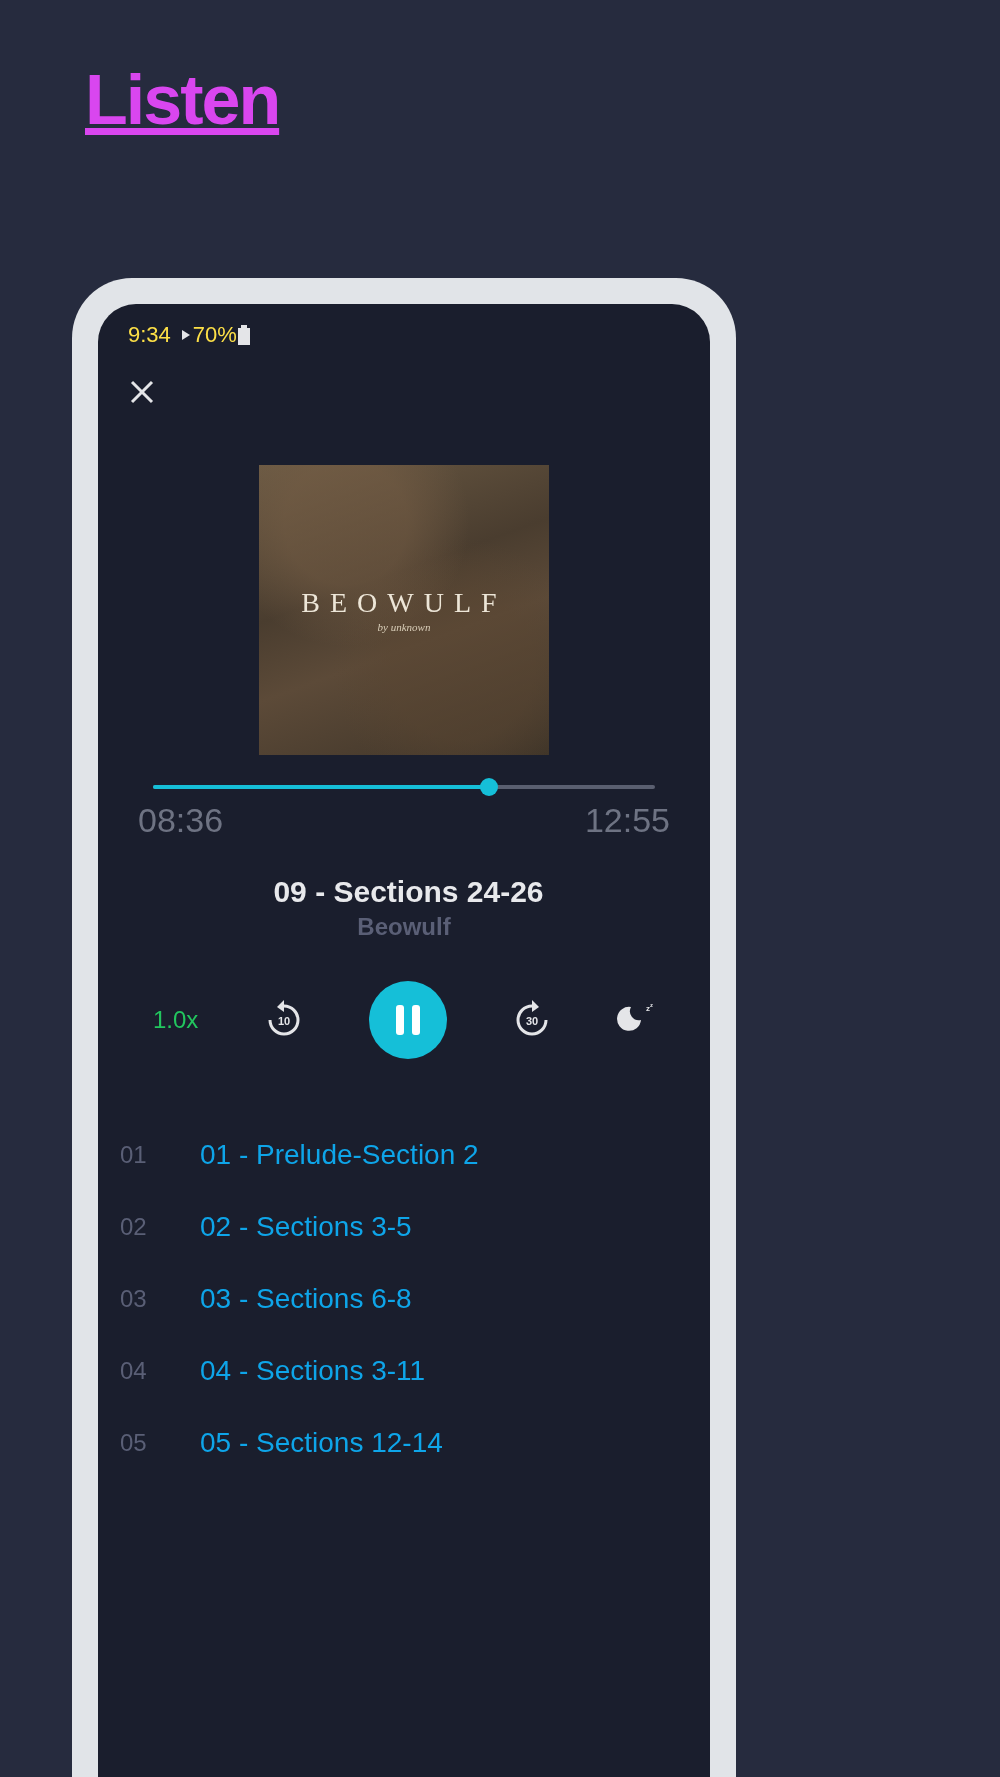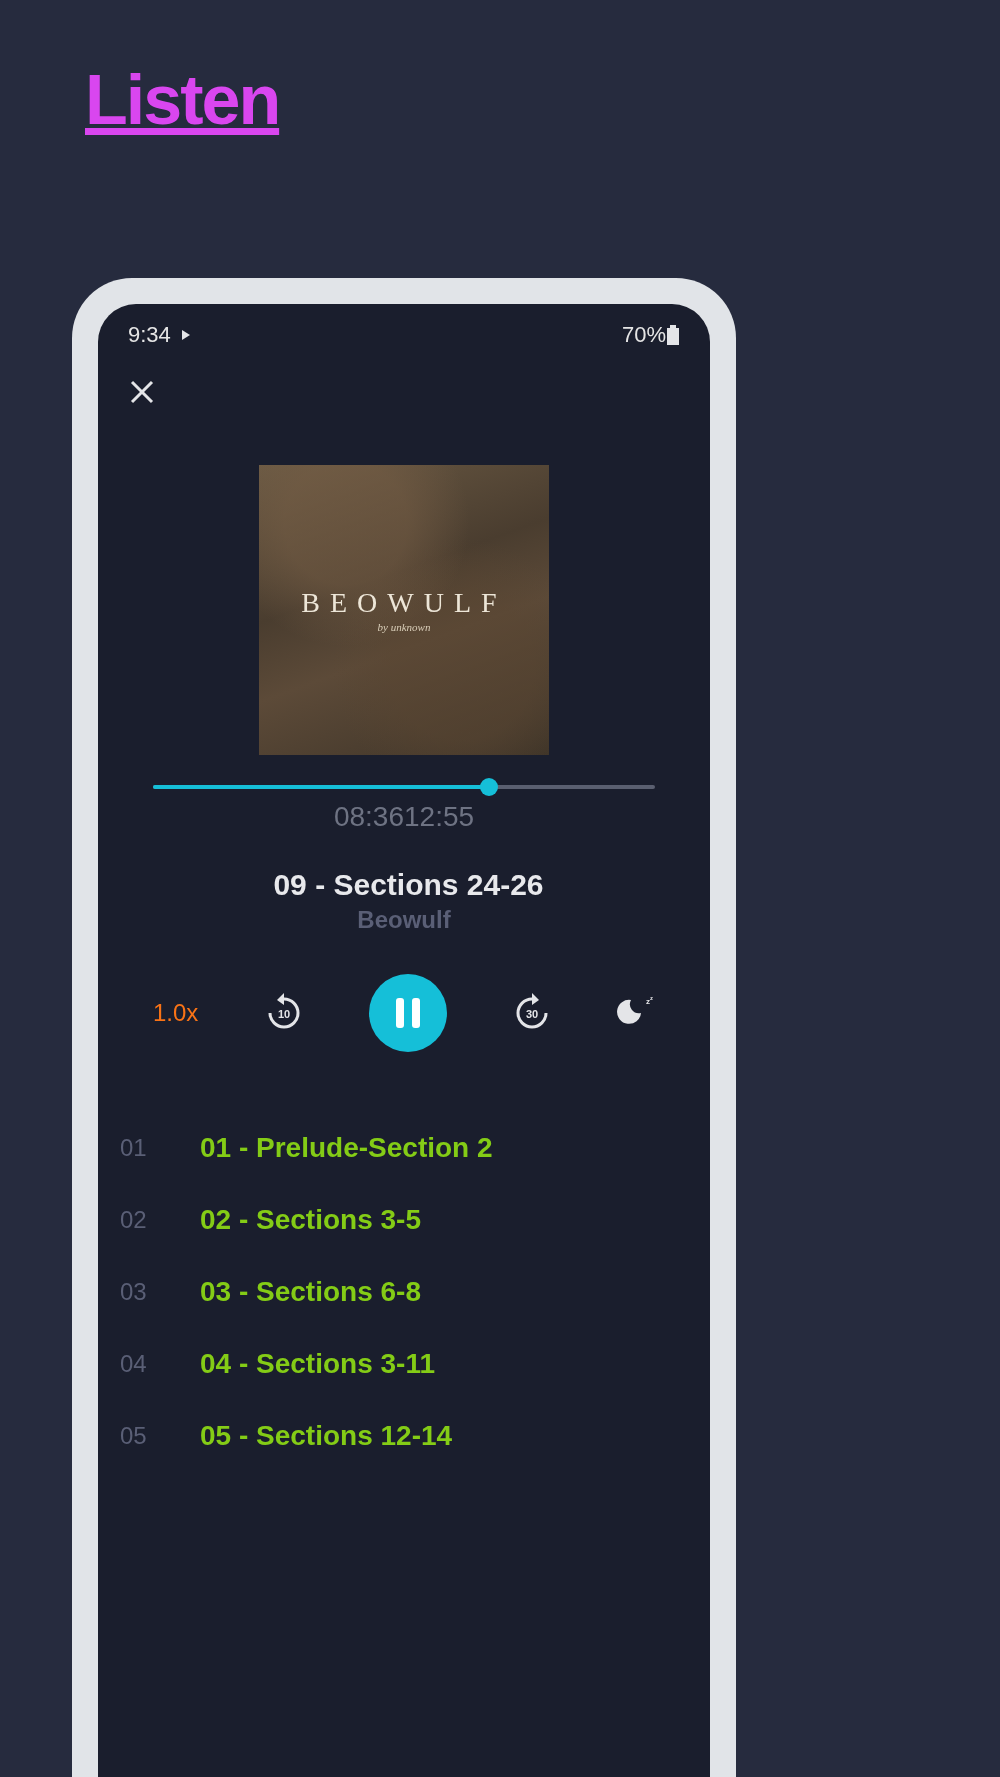--- a/index.html
+++ b/index.html
@@ -39,24 +39,23 @@
   .phone-screen {
     background: #1A1E2D;
     border-radius: 38px 38px 0 0;
     width: 100%;
     height: 1475px;
     overflow: hidden;
     position: relative;
   }
   .status-bar {
     display: flex;
-    justify-content: space-between;
     align-items: center;
     padding: 18px 30px 10px 30px;
-    color: #e5e5e5;
+    color: #fde047;
     font-size: 22px;
   }
   .status-left { display: flex; align-items: center; gap: 8px; }
   .status-right { display: flex; align-items: center; gap: 0; }
   .play-indicator { font-size: 16px; }
   .close-row {
     padding: 20px 30px 0 30px;
   }
   .close-btn {
     color: #E4E5E8;
@@ -131,24 +130,24 @@
     position: absolute;
     left: 67%;
     top: 50%;
     width: 18px; height: 18px;
     background: #15BFD8;
     border-radius: 50%;
     transform: translate(-50%, -50%);
   }
   .time-row {
     display: flex;
-    justify-content: center;
+    justify-content: space-between;
     padding: 12px 40px 0 40px;
     color: #6E7383;
-    font-size: 28px;
+    font-size: 34px;
   }
   .track-title {
     text-align: center;
     color: #E8E9EC;
     font-size: 30px;
     font-weight: 600;
     margin-top: 35px;
     margin-left: 9px;
   }
   .track-sub {
@@ -158,21 +157,21 @@
     font-weight: 600;
     margin-top: 4px;
   }
   .controls {
     display: flex;
     justify-content: space-between;
     align-items: center;
     padding: 40px 55px 0 55px;
   }
   .speed {
-    color: #f97316;
+    color: #22c55e;
     font-size: 24px;
     font-weight: 500;
   }
   .ctrl-icon { color: #E4E5E8; cursor: pointer; }
   .pause-btn {
     width: 78px; height: 78px;
     background: #15BFD8;
     border-radius: 50%;
     display: flex;
     justify-content: center;
@@ -195,23 +194,23 @@
     align-items: center;
     gap: 40px;
     padding: 20px 22px;
   }
   .chapter-num {
     color: #5A5F76;
     font-size: 24px;
     width: 40px;
   }
   .chapter-title {
-    color: #84cc16;
+    color: #0ea5e9;
     font-size: 28px;
-    font-weight: 700;
+    font-weight: 400;
   }
   svg { display: block; }
 </style>
 </head>
 <body>
 
 <div class="promo-header">
   <div class="promo-title">Listen</div>
 </div>
 

